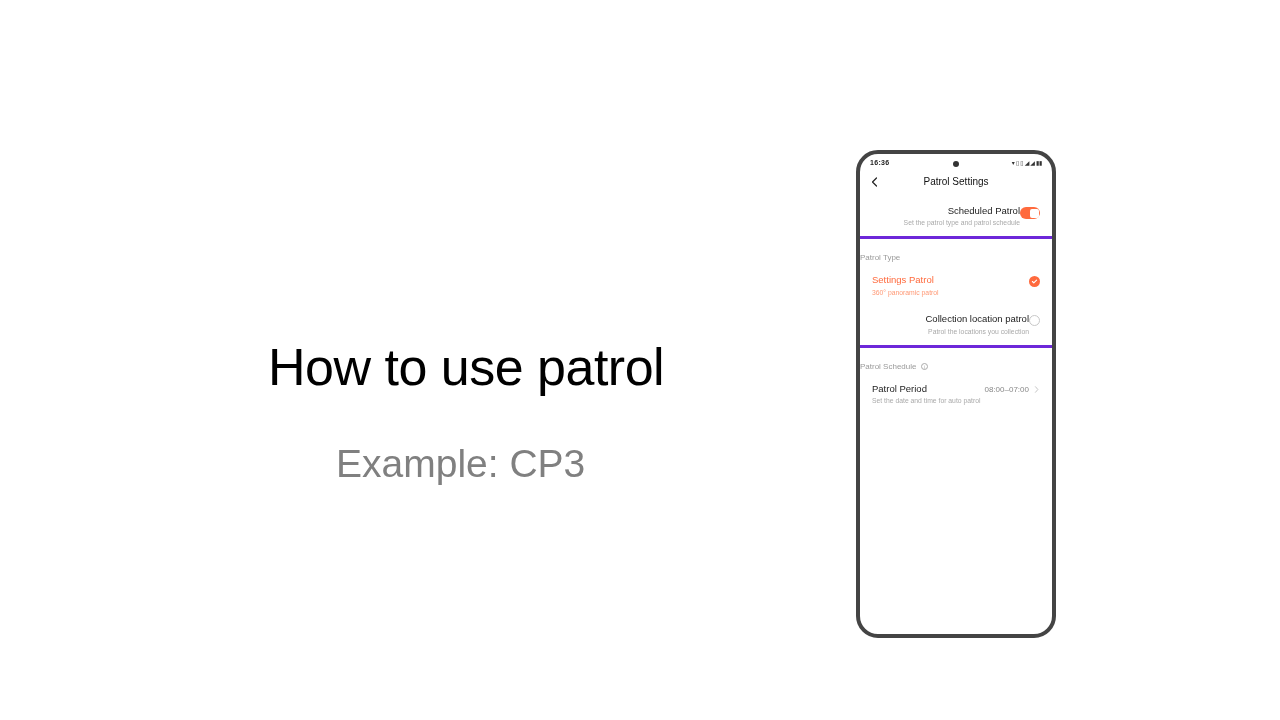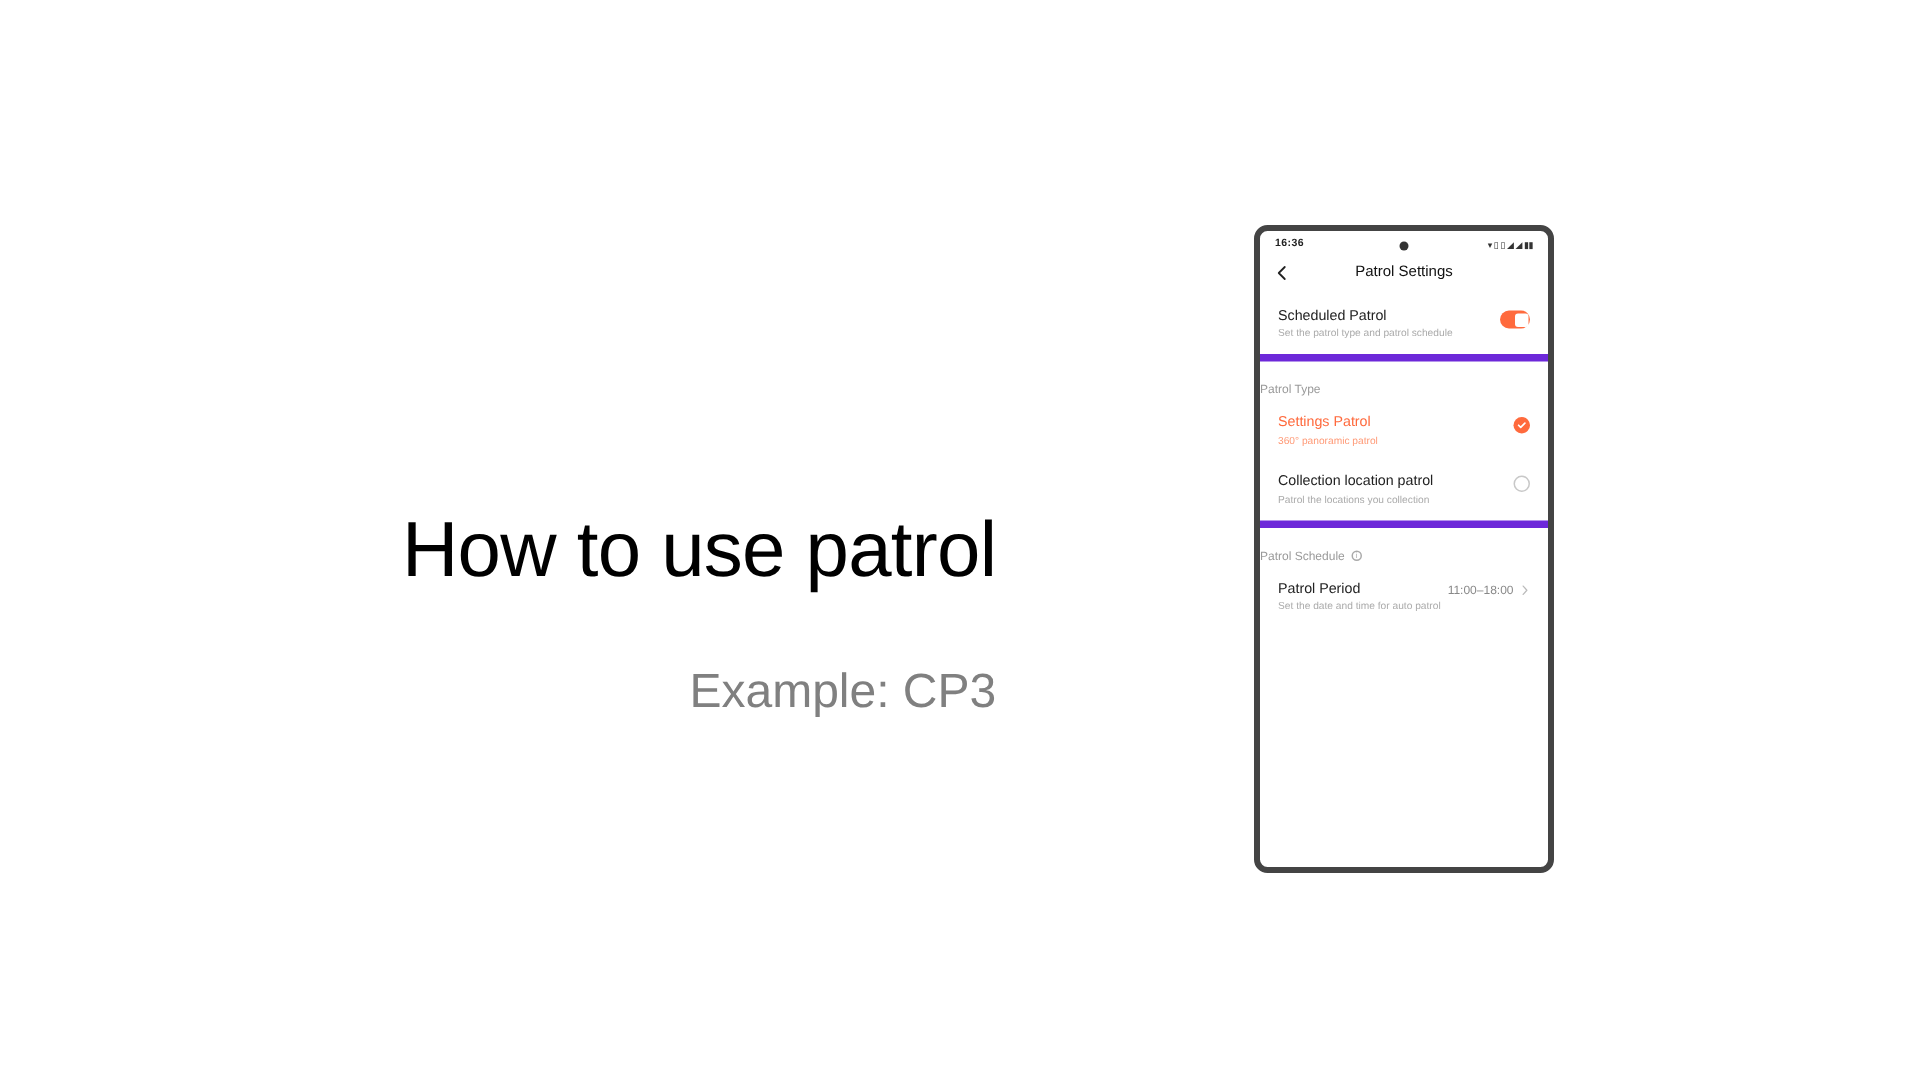--- a/index.html
+++ b/index.html
@@ -18,37 +18,36 @@
       margin-top: 28px;
     }
     .title {
       font-size: 52px;
       font-weight: 500;
       color: #000;
       line-height: 1.15;
       letter-spacing: -0.5px;
     }
     .subtitle {
-      font-size: 32px;
+      font-size: 39px;
       font-weight: 500;
       color: #808080;
       margin-top: 44px;
       margin-left: 68px;
-      text-align: right;
     }
 
     
     .phone {
       position: absolute;
-      left: 836px;
+      left: 856px;
       top: 150px;
       width: 200px;
-      height: 432px;
+      height: 488px;
       border: 4px solid #444;
-      border-radius: 9px;
+      border-radius: 22px;
       background: #fff;
       overflow: hidden;
     }
     .phone::after {
       content: "";
       position: absolute;
       top: 7px;
       left: 50%;
       transform: translateX(-50%);
       width: 6px;
@@ -87,21 +86,21 @@
       font-size: 10px;
       color: #111;
       font-weight: 500;
     }
 
     .row {
       padding: 8px 12px;
       display: flex;
       align-items: flex-start;
     }
-    .row.with-border { border-bottom: 5px solid #6d28d9; }
+    .row.with-border { border-bottom: 3px solid #6d28d9; text-align: right; }
     .row-body { flex: 1; min-width: 0; }
     .row-title {
       font-size: 9.5px;
       color: #222;
       line-height: 1.3;
     }
     .row-sub {
       font-size: 6.8px;
       color: #aaa;
       line-height: 1.3;
@@ -248,21 +247,21 @@
     <span>Patrol Schedule</span>
     <span class="info-icon">i</span>
   </div>
 
   <div class="row">
     <div class="row-body">
       <div class="row-title">Patrol Period</div>
       <div class="row-sub">Set the date and time for auto patrol</div>
     </div>
     <div class="row-right">
-      <span class="value-text">11:00–18:00</span>
+      <span class="value-text">08:00–07:00</span>
       <span class="chevron">
         <svg width="7" height="9" viewBox="0 0 10 10">
             <path d="M3.5 1 L7 5 L3.5 9" fill="none" stroke="#bbb" stroke-width="1.2" stroke-linecap="round" stroke-linejoin="round"></path>
           </svg>
       </span>
     </div>
   </div>
 
 
 </div>

